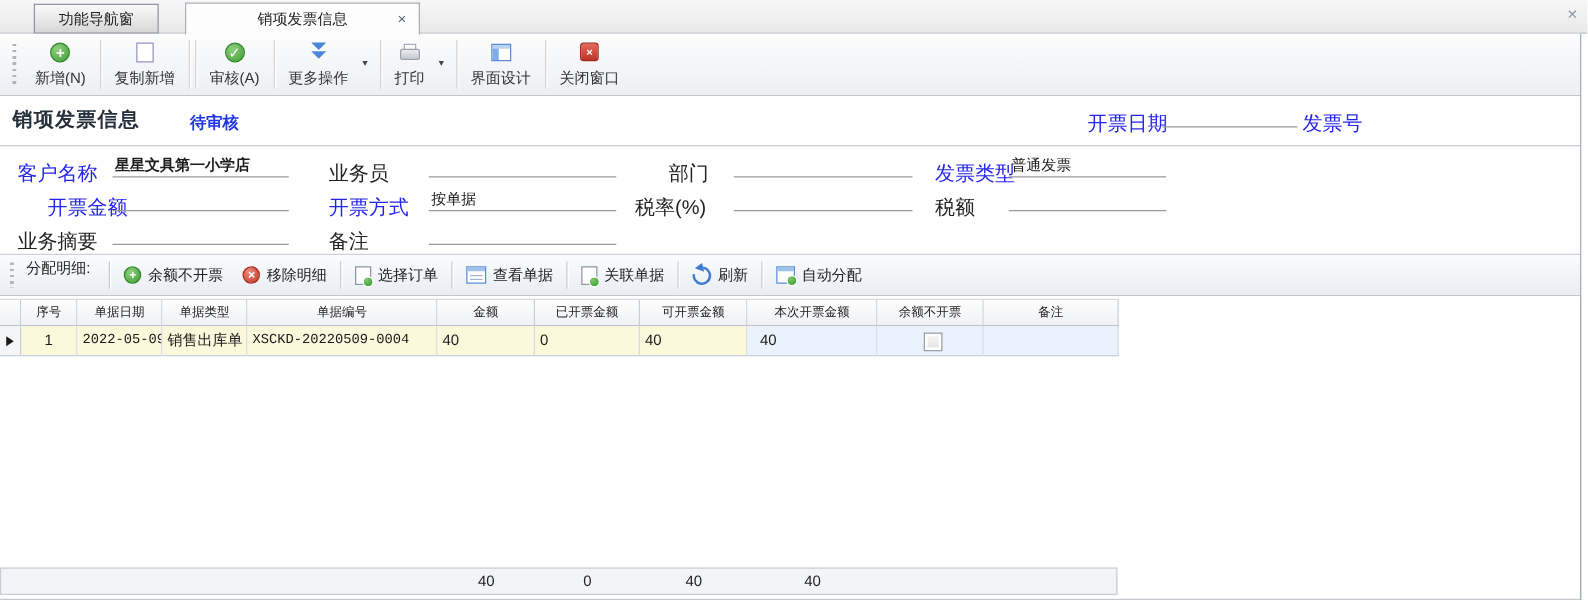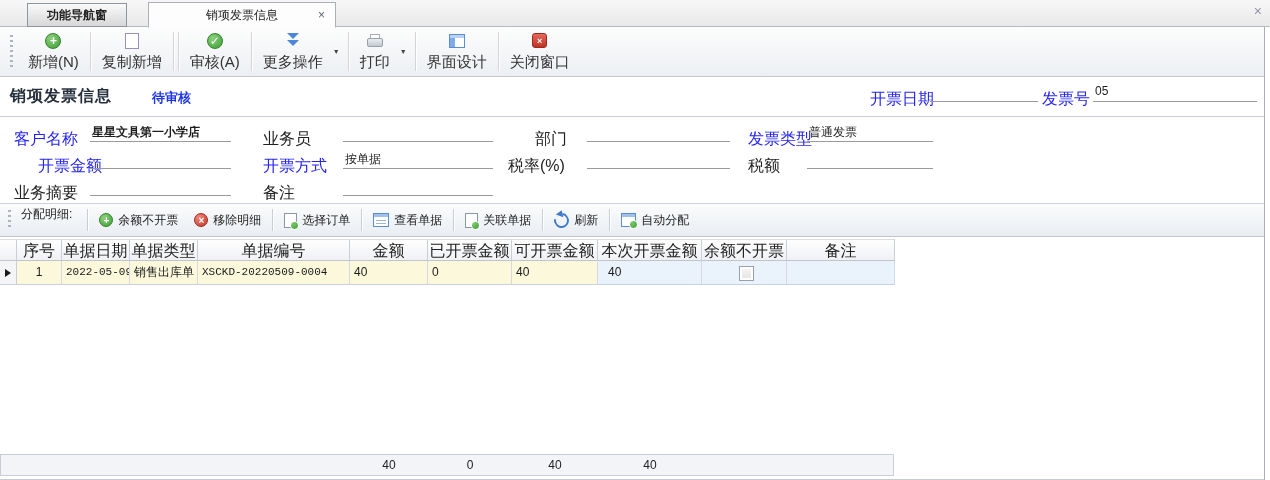--- a/index.html
+++ b/index.html
@@ -3,34 +3,34 @@
 <meta charset="utf-8">
 <style>
   html,body{margin:0;padding:0;}
   body{width:1270px;height:480px;position:relative;overflow:hidden;background:#fff;
        font-family:"Liberation Sans","DejaVu Sans",sans-serif;font-size:12px;color:#222;}
   
   .tabstrip{position:absolute;left:0;top:0;width:1270px;height:27px;box-sizing:border-box;
             background:linear-gradient(#F7F7F7,#E9E9E9);border-bottom:1px solid #B6BBC3;}
   .tab{position:absolute;box-sizing:border-box;text-align:center;cursor:pointer;}
   .tab-inactive{left:27px;top:3px;width:100px;height:24px;line-height:22px;
-            background:linear-gradient(#FAFAFA,#D7D7D7);border:1px solid #8F959E;color:#222;font-weight:bold;}
+            background:linear-gradient(#FAFAFA,#D7D7D7);border:1px solid #8F959E;color:#222;}
   .tab-active{left:148px;top:2px;width:188px;height:26px;line-height:24px;z-index:2;
             background:#FDFDFD;border:1px solid #ABB0B8;border-bottom:1px solid #FDFDFD;}
   .tab-close{position:absolute;right:10px;top:0;color:#5A6472;font-size:12px;}
   .win-close{position:absolute;right:8px;top:4px;color:#8C96A8;font-size:14px;line-height:14px;cursor:pointer;}
   
   .toolbar{position:absolute;top:27px;left:0;width:1265px;height:50px;box-sizing:border-box;
            background:linear-gradient(#FDFDFD,#ECEFF3);border-bottom:1px solid #C6C6C6;
            display:flex;align-items:stretch;padding-left:10px;}
   .grip{width:3px;margin:8px 6px 8px 0;
         background:repeating-linear-gradient(#AFB4BC 0 2px,transparent 2px 5px);}
   .tbtn{display:flex;flex-direction:column;align-items:center;justify-content:center;gap:3px;
         padding:3px 9px;cursor:pointer;white-space:nowrap;}
-  .tbtn .lbl{font-size:15px;color:#333;}
+  .tbtn .lbl{font-size:12px;color:#333;}
   .tsep{width:1px;background:#D4D4D4;margin:5px 2px;box-shadow:1px 0 0 #FFFFFF;}
   .darr{display:flex;align-items:center;padding:0 6px 0 1px;font-size:7px;color:#444;cursor:pointer;}
   
   .ic{width:18px;height:18px;position:relative;display:flex;align-items:center;justify-content:center;}
   .ic-circle{width:16px;height:16px;border-radius:50%;color:#fff;display:flex;align-items:center;justify-content:center;
              font-weight:bold;font-size:12px;line-height:16px;}
   .ic-green{background:radial-gradient(circle at 35% 30%,#8ED07E,#3D9E33);border:1px solid #2E8526;box-sizing:border-box;}
   .ic-red-c{background:radial-gradient(circle at 35% 30%,#F08A7E,#C23527);border:1px solid #A42A1E;box-sizing:border-box;}
   .ic-copy{width:12px;height:14px;background:#fff;border:1px solid #9C8FC0;position:relative;}
   .ic-copy::before{content:"";position:absolute;left:3px;top:-4px;width:12px;height:14px;
@@ -85,21 +85,21 @@
   .si-refresh::after{content:"";position:absolute;top:-4px;right:-2px;border-left:4px solid transparent;
               border-right:4px solid transparent;border-bottom:6px solid #3F7BD0;transform:rotate(55deg);}
   .si-auto{width:13px;height:12px;background:#fff;border:1px solid #5B8CD6;}
   .si-auto::before{content:"";position:absolute;top:0;left:0;right:0;height:3px;background:#9FC0EA;}
   .si-auto::after{content:"";position:absolute;right:-3px;bottom:-3px;width:7px;height:7px;border-radius:50%;
                  background:radial-gradient(circle at 35% 30%,#7CC86C,#359A2B);border:1px solid #fff;}
   
   .grid{position:absolute;top:237px;left:0;width:1265px;height:243px;background:#fff;box-sizing:border-box;
         border-right:1px solid #A9AEB6;border-bottom:1px solid #C6CBD2;}
   .ghead{position:absolute;top:2px;left:0;height:22px;display:flex;}
-  .hcell{box-sizing:border-box;height:22px;line-height:21px;text-align:center;font-size:16px;color:#222;
+  .hcell{box-sizing:border-box;height:22px;line-height:21px;text-align:center;font-size:10px;color:#222;
          background:linear-gradient(#FEFEFE,#EFF1F5);border-right:1px solid #C9CED8;border-bottom:1px solid #BFC4CE;
          border-top:1px solid #D8DCE2;overflow:hidden;white-space:nowrap;}
   .grow{position:absolute;top:24px;left:0;height:24px;display:flex;cursor:default;}
   .gcell{box-sizing:border-box;height:24px;line-height:23px;font-size:12px;color:#1A1A1A;
          border-right:1px solid #D5DAE2;border-bottom:1px solid #C8D2E0;overflow:hidden;white-space:nowrap;
          padding-left:4px;}
   .cy{background:#FBF8DC;} .cb{background:#EAF2FB;}
   .ctr{text-align:center;padding-left:0;}
   .mono{font-family:"Liberation Mono","DejaVu Sans Mono",monospace;font-size:11px;}
   .indic{width:17px;background:#F4F5F7;border-right:1px solid #C9CED8;position:relative;padding:0;}
@@ -180,21 +180,20 @@
     <span class="lbl">关闭窗口</span>
   </div>
 </div>
 
 <div class="title-row">
   <span class="page-title">销项发票信息</span>
   <span class="status-badge">待审核</span>
   <span class="flabel req" style="left:870px;top:12px;">开票日期</span>
   <span class="fval" style="left:930px;top:7px;width:108px;"></span>
   <span class="flabel req" style="left:1042px;top:12px;">发票号</span>
-  <span class="fval" style="left:1093px;top:7px;width:164px;">05</span>
 </div>
 
 <div>
 
   <span class="flabel req" style="left:14px;top:129px;">客户名称</span>
   <span class="fval" style="left:90px;top:124px;width:141px;font-weight:bold;">星星文具第一小学店</span>
   <span class="flabel" style="left:263px;top:129px;">业务员</span>
   <span class="fval" style="left:343px;top:124px;width:150px;"></span>
   <span class="flabel" style="left:535px;top:129px;">部门</span>
   <span class="fval" style="left:587px;top:124px;width:143px;"></span>

